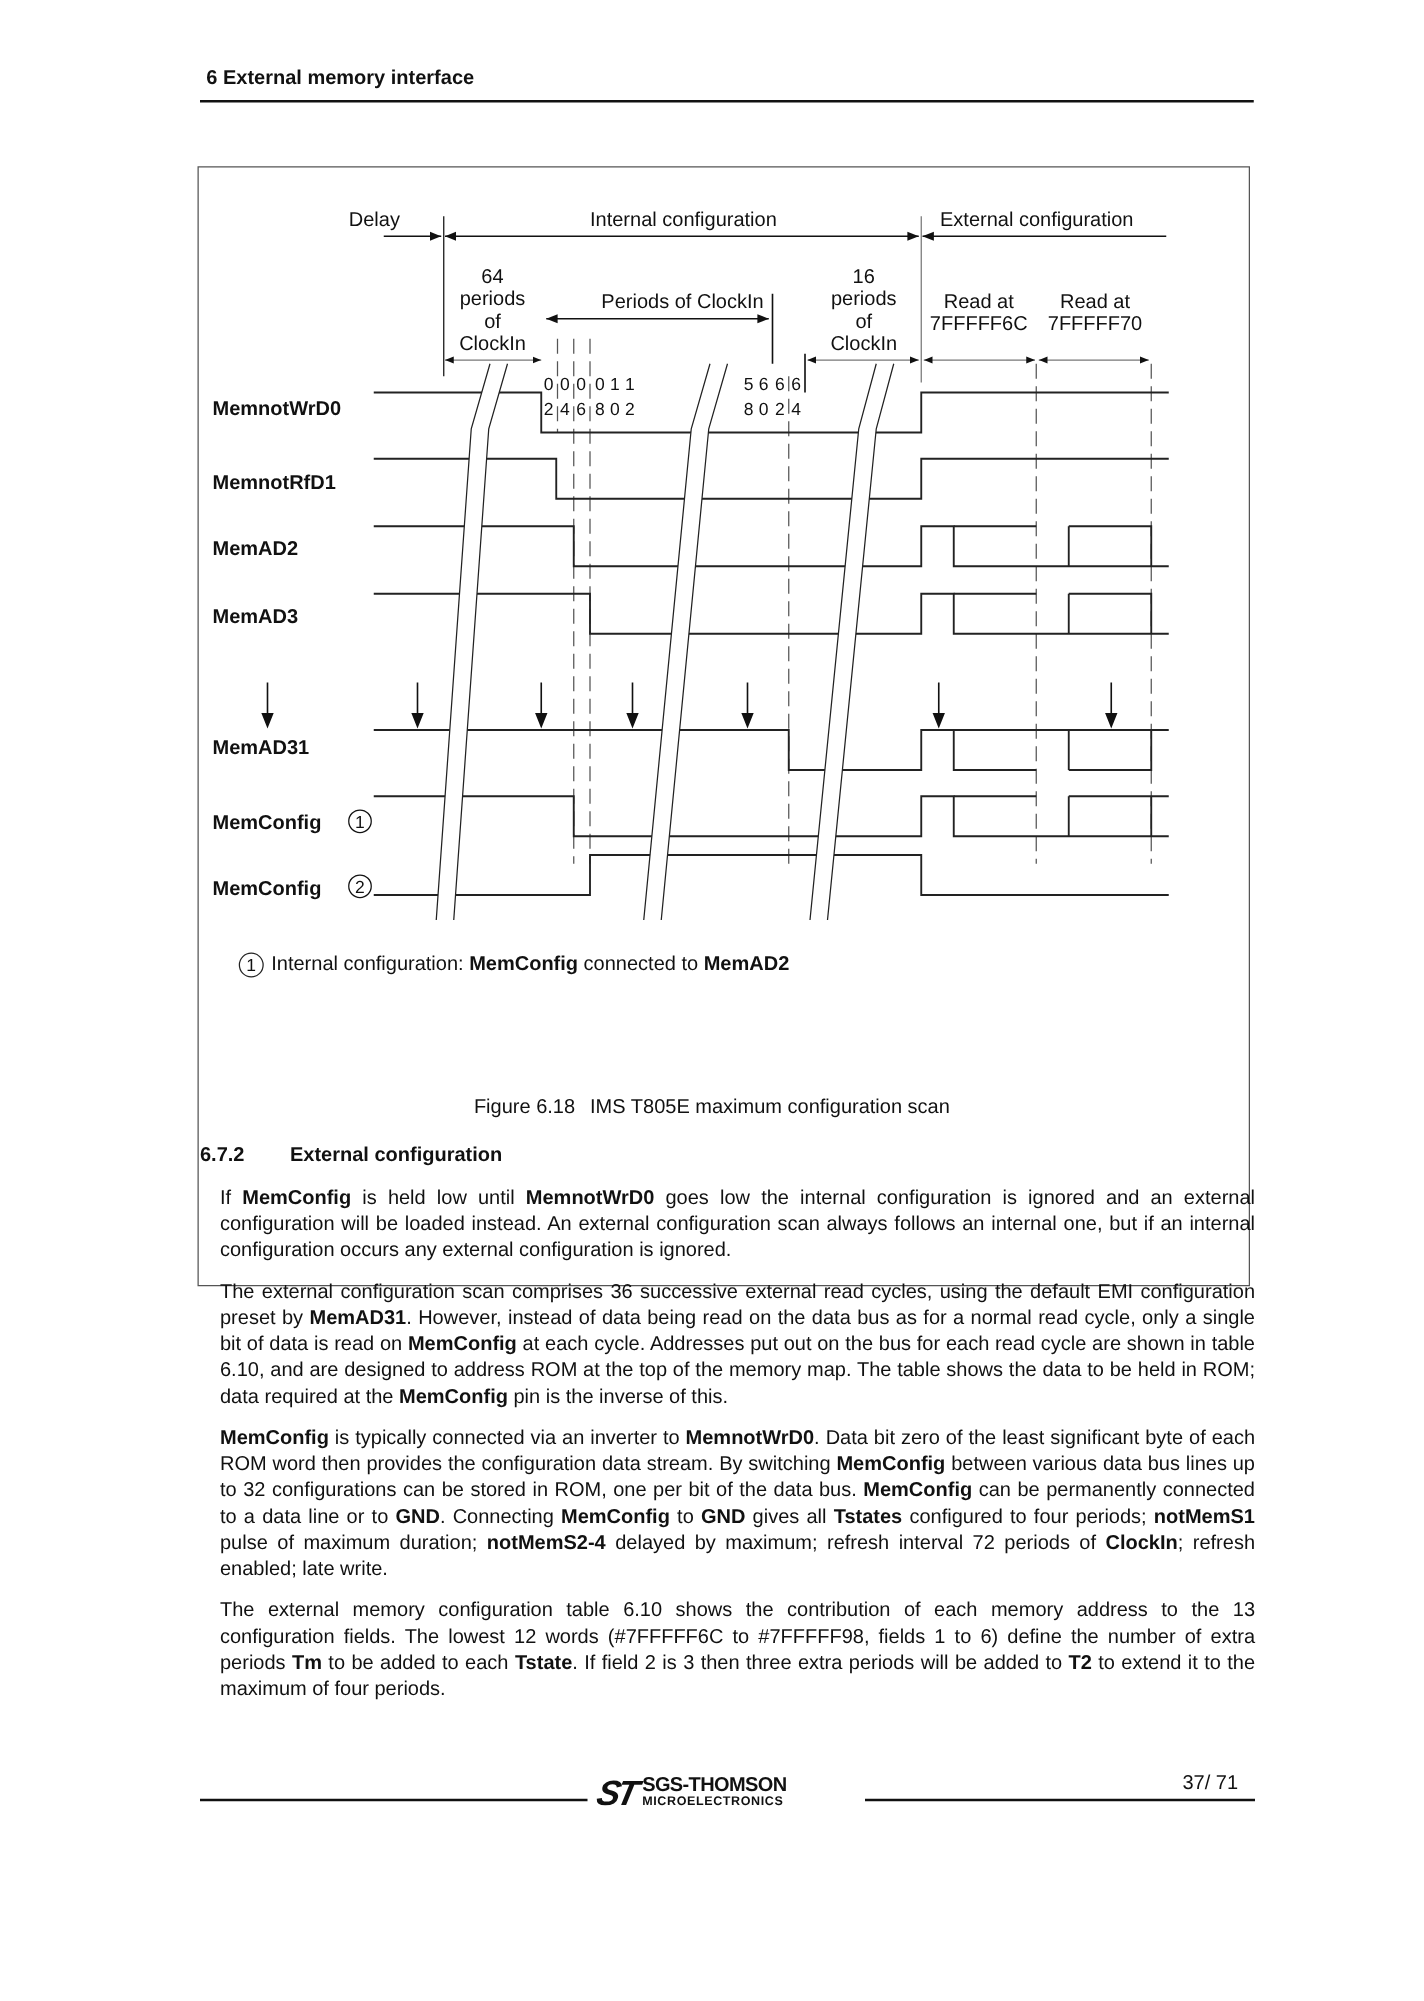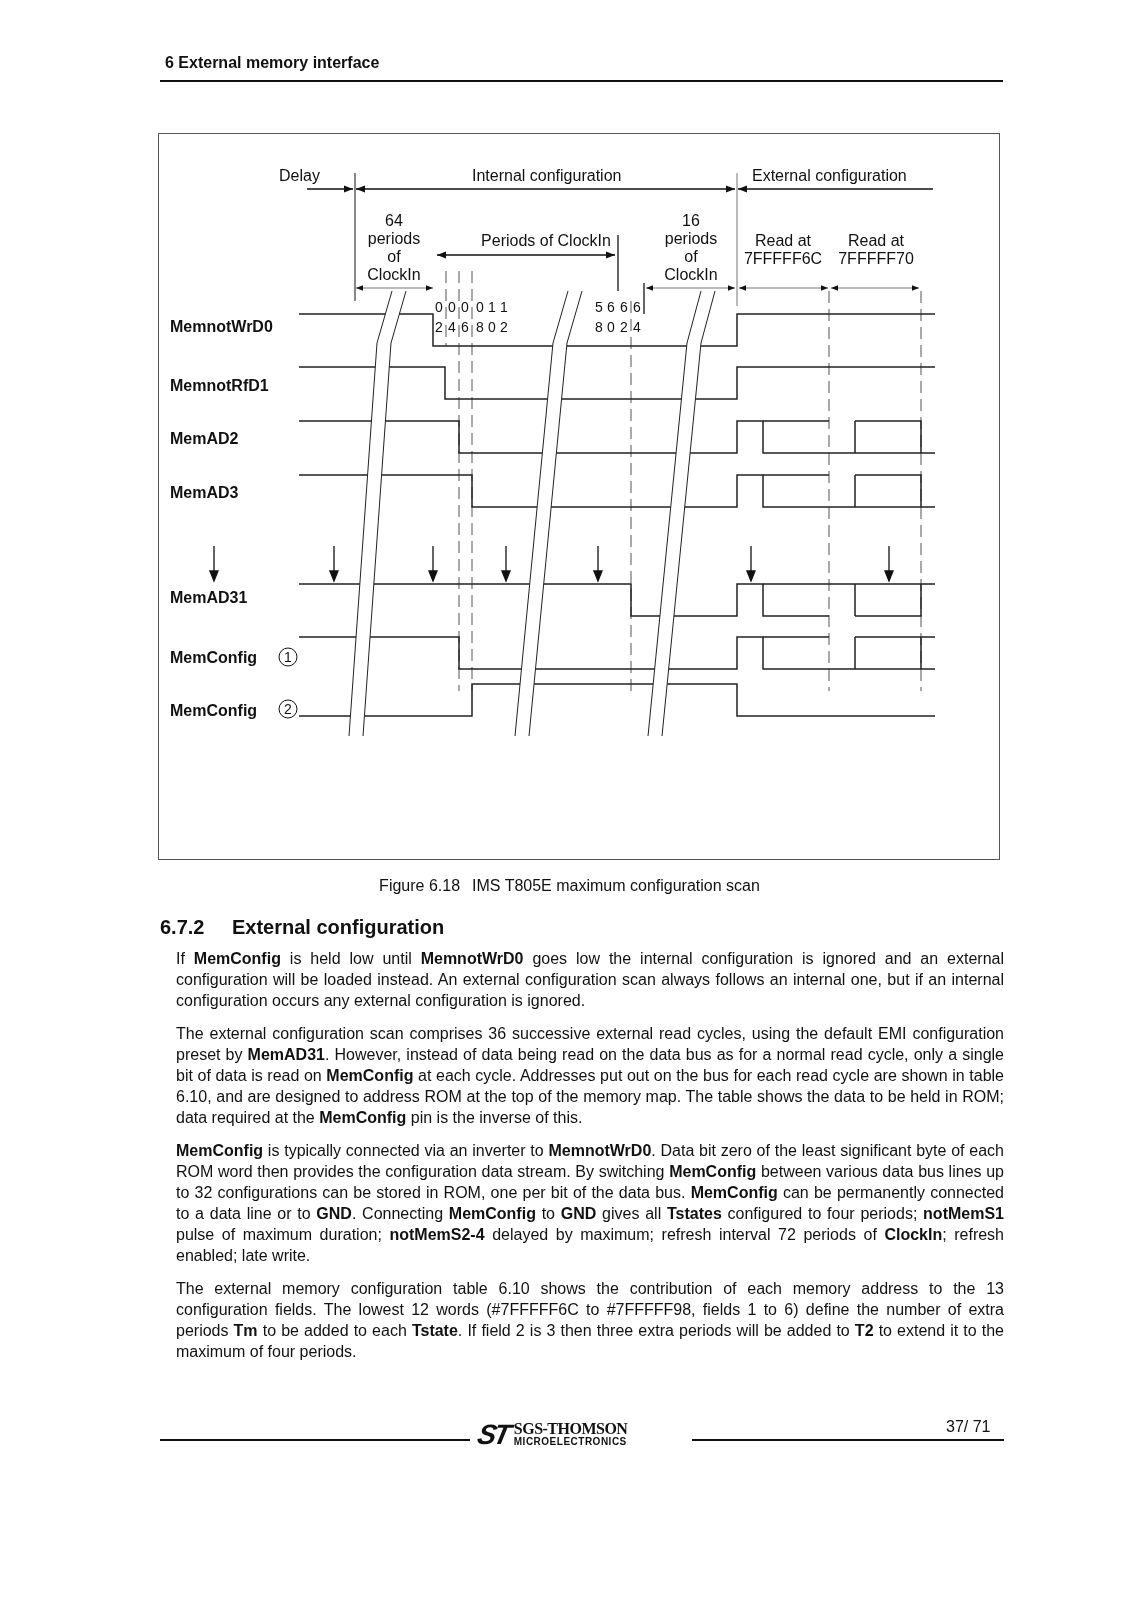--- a/index.html
+++ b/index.html
@@ -1,33 +1,33 @@
 <!DOCTYPE html>
 <html><head>
 <meta charset="utf-8">
 <style>
   html,body{margin:0;padding:0;background:#fff;}
   body{width:1139px;height:1601px;position:relative;font-family:"Liberation Sans",sans-serif;color:#111;overflow:hidden;}
   .header{position:absolute;left:165px;top:54px;font-size:16px;font-weight:bold;}
   .header-rule{position:absolute;left:160px;top:80px;width:843px;height:1.5px;background:#111;}
-  .figure-box{position:absolute;left:158px;top:133px;width:842px;height:727px;border:1px solid #555;box-sizing:border-box;padding-left:12px;}
+  .figure-box{position:absolute;left:158px;top:133px;width:842px;height:896px;border:1px solid #555;box-sizing:border-box;padding-left:12px;}
   .figure-box svg{position:absolute;left:0;top:0;}
   .legend{position:absolute;left:190px;font-size:16px;}
   .legend .circ{display:inline-block;width:18px;height:18px;border:1px solid #222;border-radius:50%;text-align:center;line-height:18px;font-size:14px;margin-right:6px;vertical-align:middle;}
   .caption{position:absolute;left:0;width:1139px;top:877px;text-align:center;font-size:16px;}
   .caption span{margin:0 6px;}
-  .section{position:absolute;left:160px;top:916px;font-size:20px;font-weight:bold;}
+  .section{position:absolute;left:160px;top:916px;font-size:16px;font-weight:bold;}
   .section .num{display:inline-block;width:72px;}
   .body-text{position:absolute;left:160px;width:844px;font-size:16px;line-height:21px;text-align:justify;}
   .body-text p{margin:0 0 12px 16px;}
   .footer-line{position:absolute;height:1.5px;background:#111;top:1439px;}
   .logo{position:absolute;left:478px;top:1419px;display:flex;align-items:center;}
   .logo .mark{font-weight:bold;font-style:italic;font-size:28px;letter-spacing:-3px;transform:skewX(-12deg);}
   .logo .txt{margin-left:6px;line-height:13px;}
-  .logo .t1{font-weight:bold;font-size:16px;letter-spacing:-0.5px;font-family:Liberation Serif, serif;}
+  .logo .t1{font-weight:bold;font-size:16px;letter-spacing:-0.5px;}
   .logo .t2{font-size:10px;letter-spacing:0.5px;font-weight:bold;}
   .pageno{position:absolute;left:946px;top:1418px;font-size:16px;}
   b{font-weight:bold;}
 </style>
 </head>
 <body>
 
 <div class="header">6 External memory interface</div>
 <div class="header-rule"></div>
 
@@ -170,20 +170,23 @@
     <g>
       <path d="M391,290 L376,342 L348,735 L362,735 L390,342 L405,290 z" fill="#fff"></path>
       <path d="M391,290 L376,342 L348,735 M405,290 L390,342 L362,735" fill="none" stroke="#222" stroke-width="1"></path>
       <path d="M567,290 L552,342 L514,735 L528,735 L566,342 L581,290 z" fill="#fff"></path>
       <path d="M567,290 L552,342 L514,735 M581,290 L566,342 L528,735" fill="none" stroke="#222" stroke-width="1"></path>
       <path d="M700,290 L686,342 L647,735 L661,735 L700,342 L714,290 z" fill="#fff"></path>
       <path d="M700,290 L686,342 L647,735 M714,290 L700,342 L661,735" fill="none" stroke="#222" stroke-width="1"></path>
     </g>
   </svg>
 
+  <div class="legend" style="top:628px;left:32px;">
+    <span class="circ">1</span><span>Internal configuration: </span><b>MemConfig</b><span> connected to </span><b>MemAD2</b>
+  </div>
 </div>
 
 <div class="caption">
   <span>Figure 6.18</span><span>IMS T805E maximum configuration scan</span>
 </div>
 
 <div class="section">
   <span class="num">6.7.2</span><span>External configuration</span>
 </div>
 

